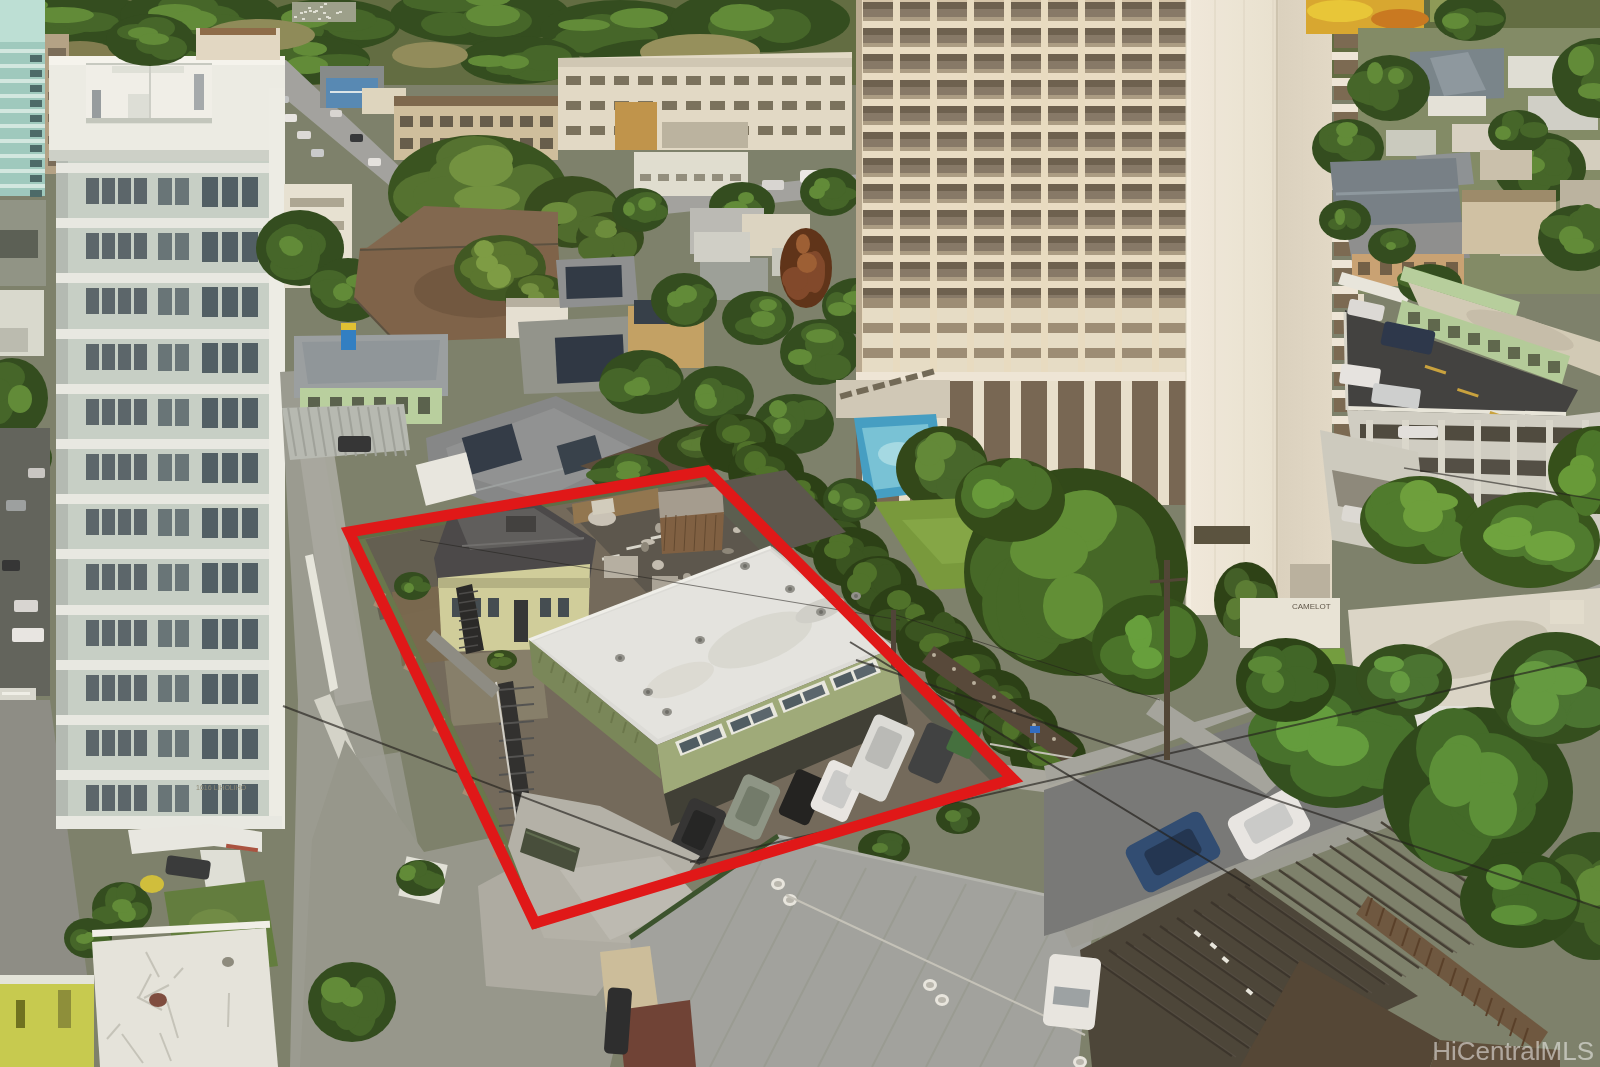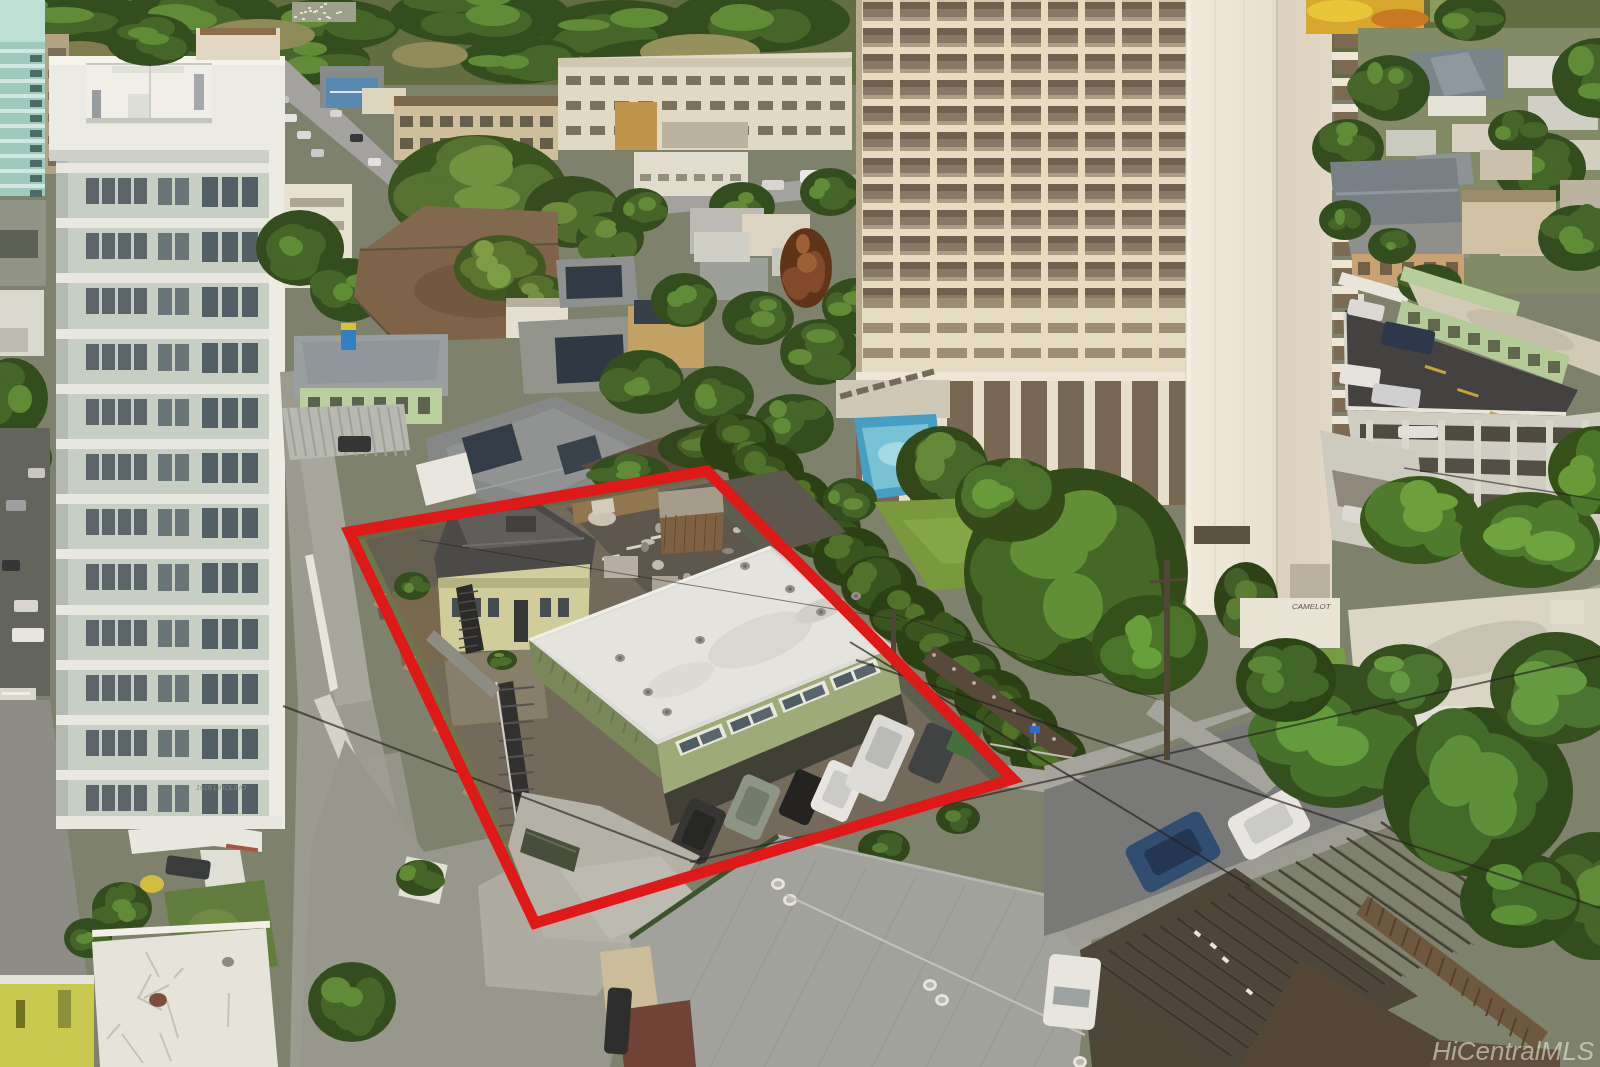--- a/index.html
+++ b/index.html
@@ -1,18 +1,18 @@
 <!DOCTYPE html>
 <html><head>
 <meta charset="utf-8">
 <title>Aerial</title>
 <style>
 html,body{margin:0;padding:0;background:#777;}
 body{font-family:"Liberation Sans", sans-serif;}
-#scene{width:1600px;height:1067px;overflow:hidden;position:relative;font-style:italic;}
+#scene{width:1600px;height:1067px;overflow:hidden;position:relative;}
 </style>
 </head>
 <body>
 
 <div id="scene">
 <svg width="1600" height="1067" viewBox="0 0 1600 1067">
 
 <rect x="0" y="0" width="1600" height="1067" fill="#7a806d"></rect>
 
 <rect x="0" y="0" width="1600" height="85" fill="#5d6b42"></rect>

